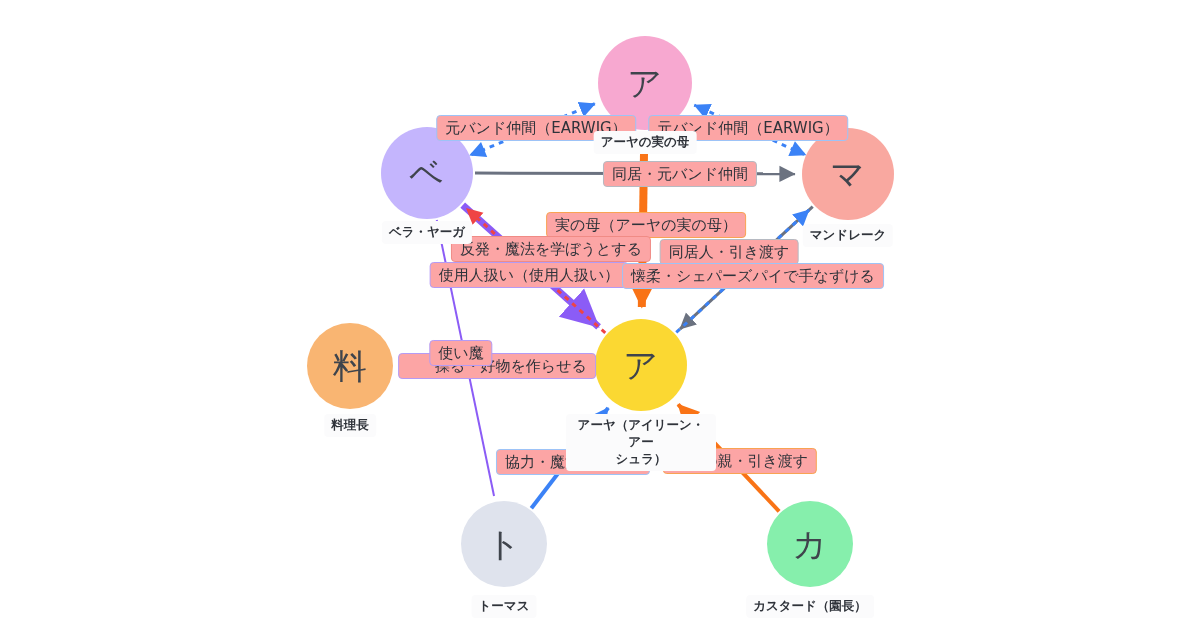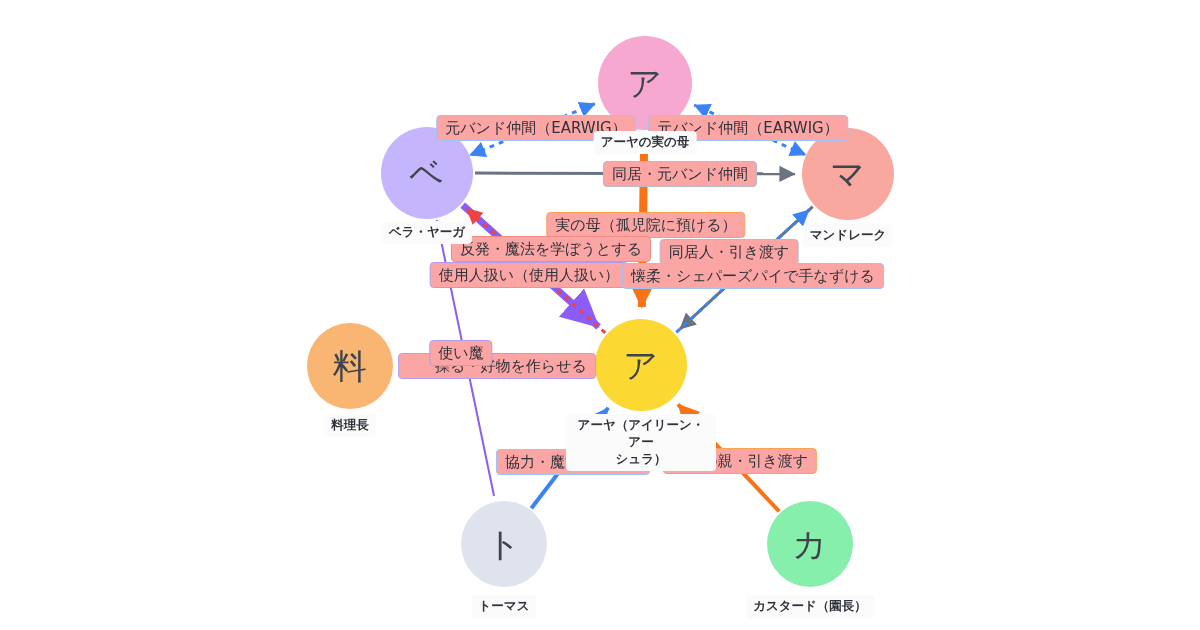--- a/index.html
+++ b/index.html
@@ -136,21 +136,21 @@
       <div class="node-label" style="left: 427px; top: 221px;">ベラ・ヤーガ</div>
       <div class="node-label" style="left: 848px; top: 224px;">マンドレーク</div>
       <div class="node-label" style="left: 641px; top: 414px; max-width: 150px;">アーヤ（アイリーン・アー
 シュラ）</div>
       <div class="node-label" style="left: 350px; top: 414px;">料理長</div>
       <div class="node-label" style="left: 504px; top: 595px;">トーマス</div>
       <div class="node-label" style="left: 810px; top: 595px;">カスタード（園長）</div>
       <div class="edge-label" style="left: 536px; top: 128px; border-color: rgb(157, 195, 247);">元バンド仲間（EARWIG）</div>
       <div class="edge-label" style="left: 748px; top: 128px; border-color: rgb(157, 195, 247);">元バンド仲間（EARWIG）</div>
       <div class="edge-label" style="left: 639px; top: 174px; border-color: rgb(182, 186, 194); margin-left: 41px;">同居・元バンド仲間</div>
-      <div class="edge-label" style="left: 646px; top: 225px; border-color: rgb(249, 163, 82);">実の母（孤児院に預ける）</div>
+      <div class="edge-label" style="left: 646px; top: 225px; border-color: rgb(249, 163, 82);">実の母（アーヤの実の母）</div>
       <div class="edge-label" style="left: 529px; top: 275px; border-color: rgb(180, 155, 245);">使用人扱い（使用人扱い）</div>
       <div class="edge-label" style="left: 551px; top: 249px; border-color: rgb(240, 139, 133);">反発・魔法を学ぼうとする</div>
       <div class="edge-label" style="left: 729px; top: 252px; border-color: rgb(182, 186, 194);">同居人・引き渡す</div>
       <div class="edge-label" style="left: 753px; top: 276px; border-color: rgb(157, 195, 247);">懐柔・シェパーズパイで手なずける</div>
       <div class="edge-label" style="left: 497px; top: 366px; border-color: rgb(180, 155, 245); padding-left: 36px;">操る・好物を作らせる</div>
       <div class="edge-label" style="left: 461px; top: 353px; border-color: rgb(180, 155, 245);">使い魔</div>
       <div class="edge-label" style="left: 573px; top: 462px; border-color: rgb(157, 195, 247);">協力・魔法を教える</div>
       <div class="edge-label" style="left: 740px; top: 461px; border-color: rgb(249, 163, 82);">育ての親・引き渡す</div>
     </div>
 </div>

